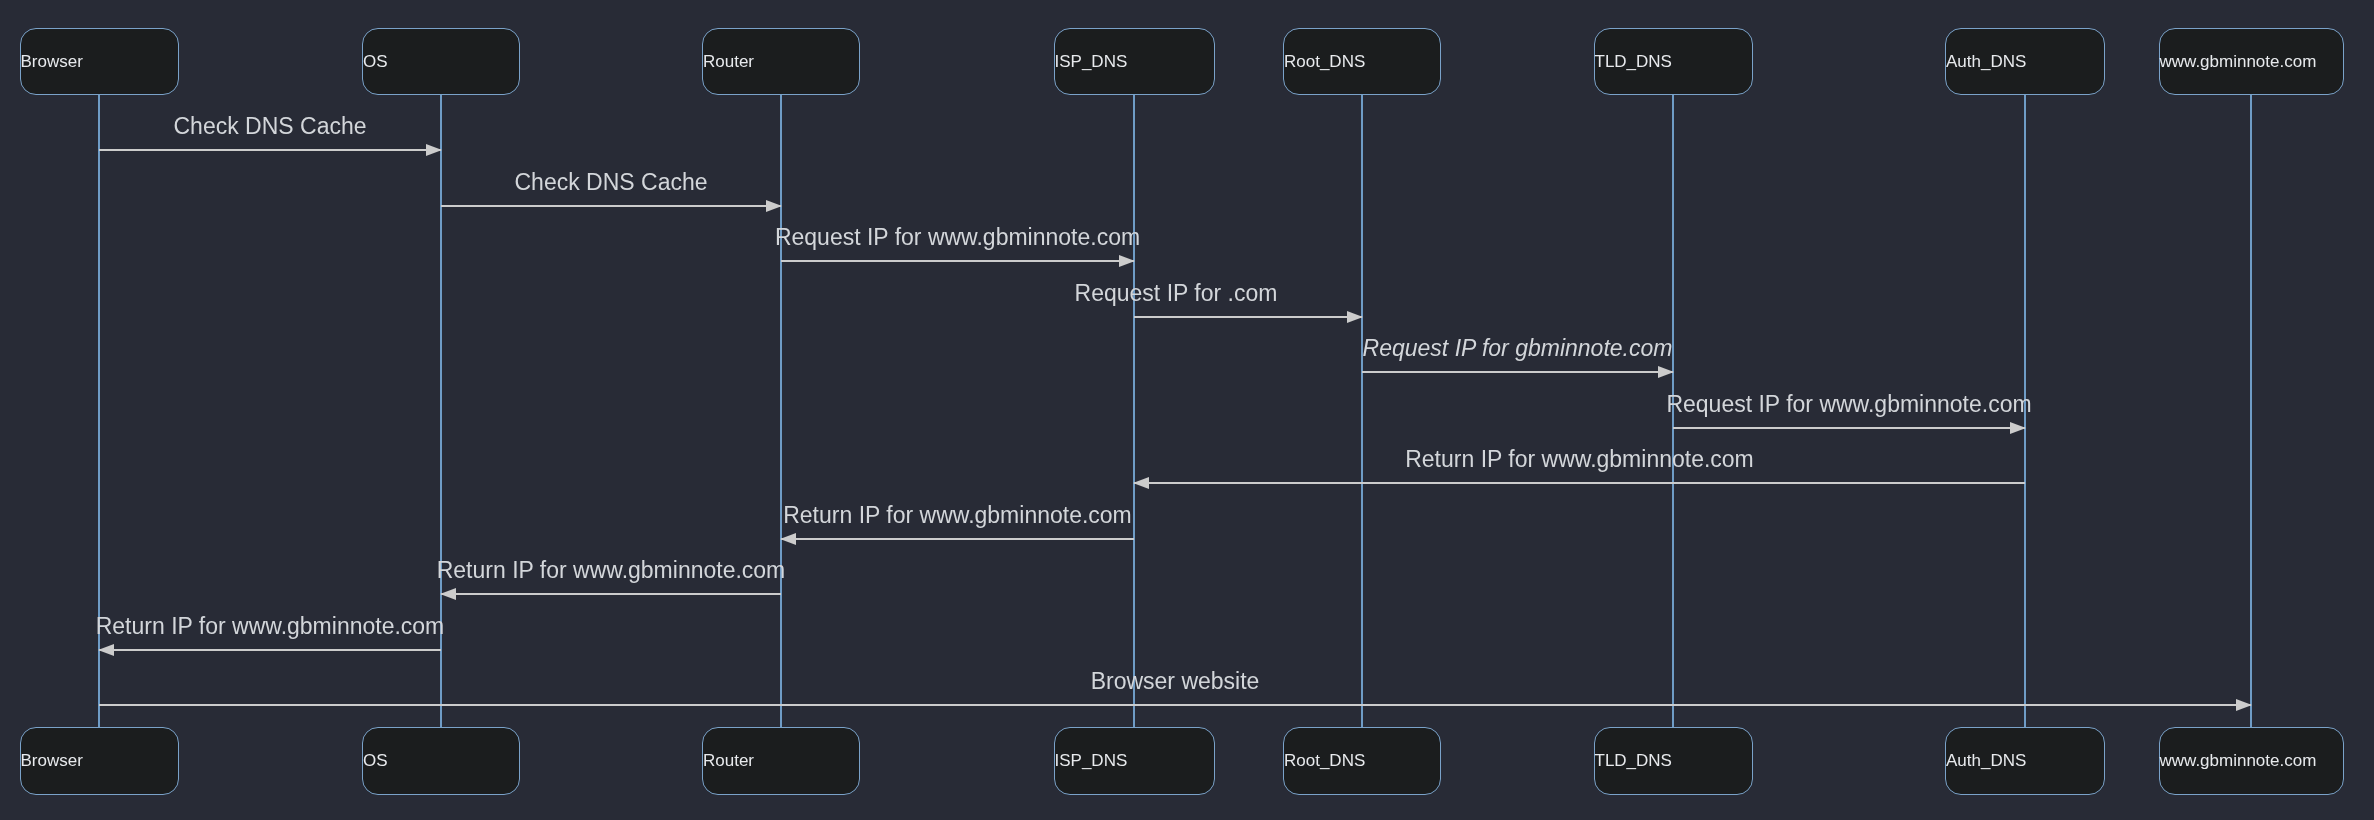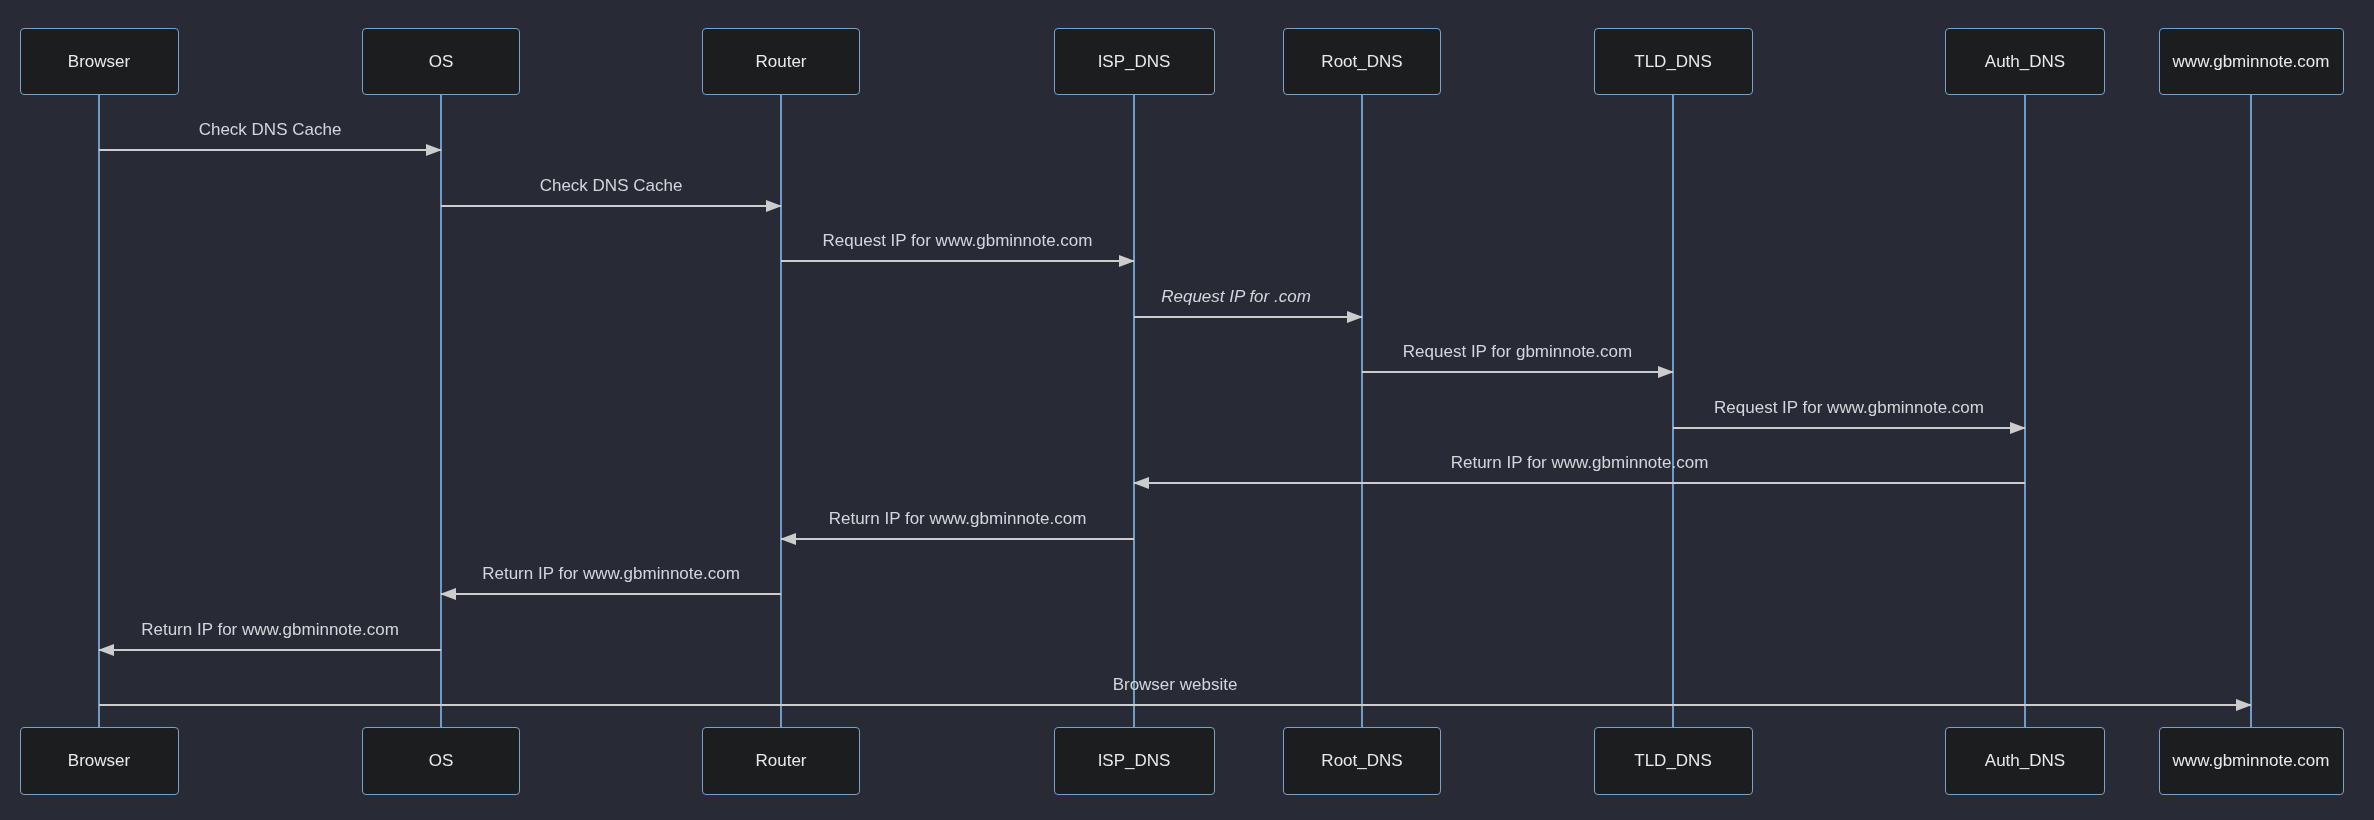--- a/index.html
+++ b/index.html
@@ -22,42 +22,41 @@
     height: 820px;
     background: var(--background);
     font-family: "Liberation Sans", sans-serif;
     overflow: hidden;
   }
   .actor-box {
     position: absolute;
     box-sizing: border-box;
     background: var(--actor-fill);
     border: 1.5px solid var(--actor-border);
-    border-radius: 4px;
+    border-radius: 16px;
     display: flex;
     align-items: center;
-    justify-content: center;
     z-index: 3;
   }
   .actor-label {
     color: var(--actor-text);
     font-size: 17px;
     white-space: nowrap;
   }
   .lifeline {
     position: absolute;
     width: 2px;
     background: var(--lifeline);
     z-index: 1;
   }
   .msg-label {
     position: absolute;
     transform: translateX(-50%);
     color: var(--message-text);
-    font-size: 17px;
+    font-size: 23px;
     white-space: nowrap;
     z-index: 2;
   }
   svg.arrows {
     position: absolute;
     left: 0;
     top: 0;
     z-index: 2;
     pointer-events: none;
   }
@@ -118,22 +117,22 @@
     <div class="actor-box" style="left: 2158.5px; top: 28px; width: 185px; height: 67px;">
       <span class="actor-label">www.gbminnote.com</span>
     </div>
     <div class="actor-box" style="left: 2158.5px; top: 727px; width: 185px; height: 68px;">
       <span class="actor-label">www.gbminnote.com</span>
     </div>
     <div class="lifeline" style="left: 2250px; top: 95px; height: 632px;"></div>
     <div class="msg-label" style="left: 270px; bottom: 680px;">Check DNS Cache</div>
     <div class="msg-label" style="left: 611px; bottom: 624px;">Check DNS Cache</div>
     <div class="msg-label" style="left: 957.5px; bottom: 569px;">Request IP for www.gbminnote.com</div>
-    <div class="msg-label" style="left: 1236px; bottom: 513px; font-style: italic;">Request IP for .com</div>
-    <div class="msg-label" style="left: 1517.5px; bottom: 458px;">Request IP for gbminnote.com</div>
+    <div class="msg-label" style="left: 1176px; bottom: 513px;">Request IP for .com</div>
+    <div class="msg-label" style="left: 1517.5px; bottom: 458px; font-style: italic;">Request IP for gbminnote.com</div>
     <div class="msg-label" style="left: 1849px; bottom: 402px;">Request IP for www.gbminnote.com</div>
     <div class="msg-label" style="left: 1579.5px; bottom: 347px;">Return IP for www.gbminnote.com</div>
     <div class="msg-label" style="left: 957.5px; bottom: 291px;">Return IP for www.gbminnote.com</div>
     <div class="msg-label" style="left: 611px; bottom: 236px;">Return IP for www.gbminnote.com</div>
     <div class="msg-label" style="left: 270px; bottom: 180px;">Return IP for www.gbminnote.com</div>
     <div class="msg-label" style="left: 1175px; bottom: 125px;">Browser website</div>
     <svg class="arrows" width="2374" height="820">
       <defs>
         <marker id="arrowhead" markerUnits="userSpaceOnUse" markerWidth="16" markerHeight="12" refX="15" refY="6" orient="auto">
           <path d="M0,0 L16,6 L0,12 z" fill="#cccccc"></path>

